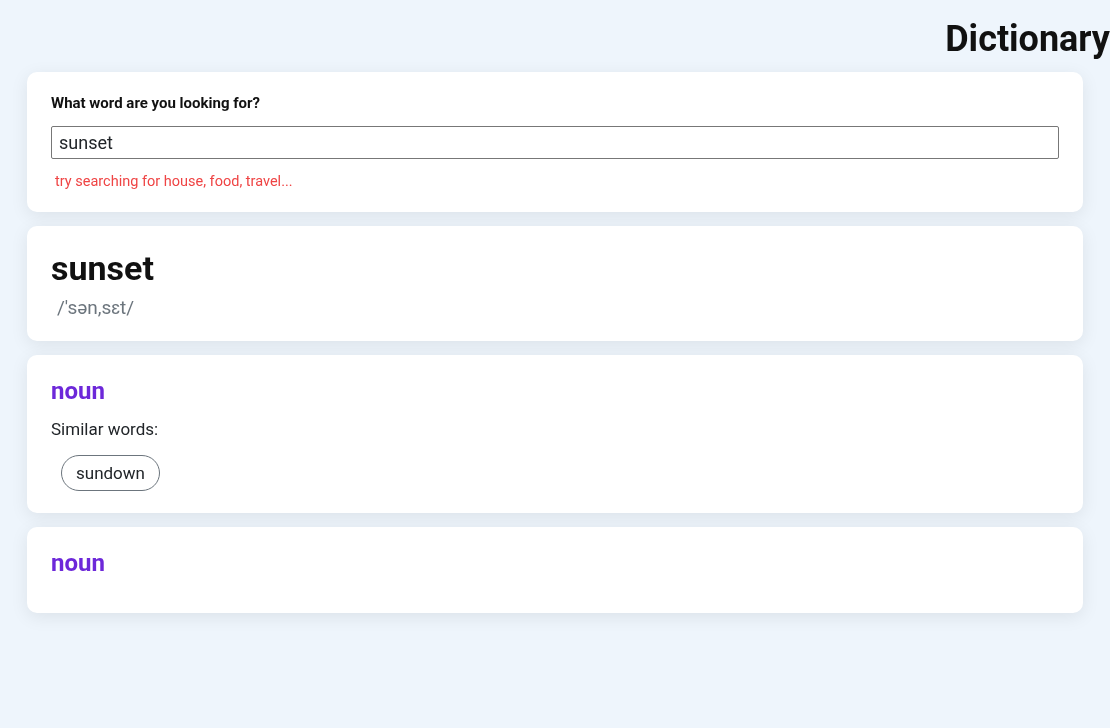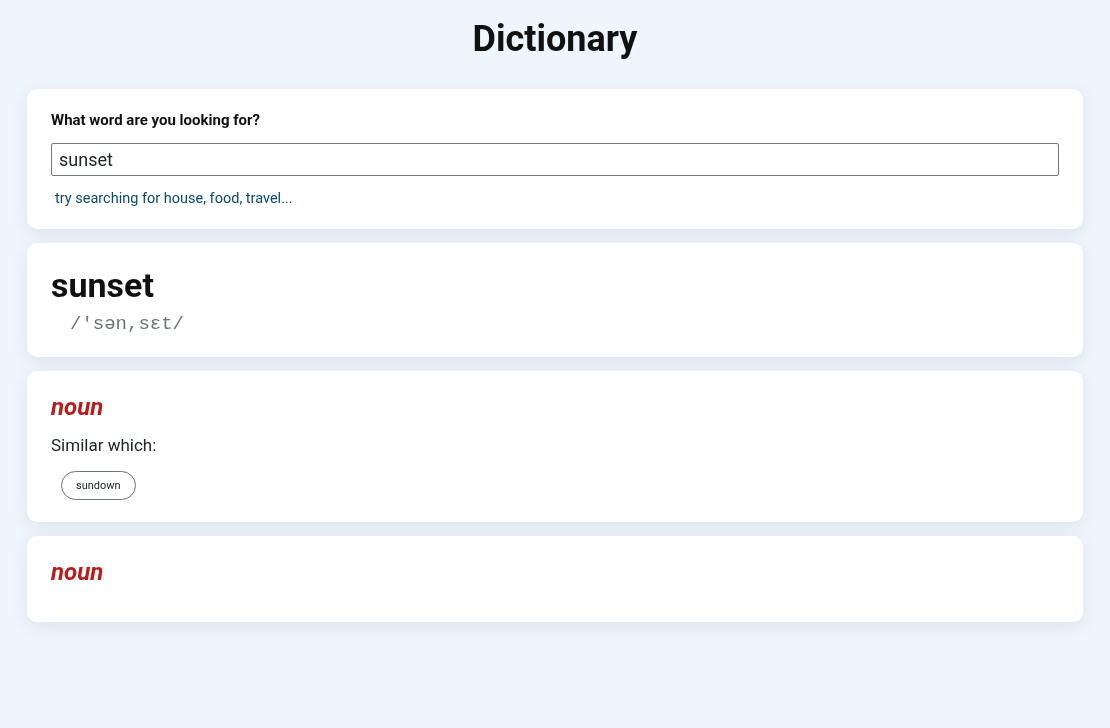--- a/index.html
+++ b/index.html
@@ -10,22 +10,22 @@
     body {
       font-family: -apple-system, BlinkMacSystemFont, "Segoe UI", Roboto, "Helvetica Neue", Arial, sans-serif;
       background-color: #eef5fc;
       width: 1110px;
       min-height: 728px;
       color: #212529;
     }
     .page-title {
       font-size: 36px;
       font-weight: 700;
-      text-align: center;
-      padding: 18px 0 29px;
+      text-align: right;
+      padding: 18px 0 12px;
       color: #111;
     }
     .card {
       background: #fff;
       border-radius: 10px;
       margin: 0 27px 14px;
       padding: 22px 24px;
       box-shadow: 0 4px 18px rgba(0,0,0,0.08);
     }
     .search-label {
@@ -38,42 +38,40 @@
       width: 100%;
       font-size: 18px;
       padding: 5px 7px;
       border: 1px solid #777;
       border-radius: 2px;
       color: #212529;
       font-family: inherit;
     }
     .search-hint {
       font-size: 14.5px;
-      color: #0c4a6e;
+      color: #ef4444;
       margin-top: 14px;
       margin-left: 4px;
     }
     .word-title {
       font-size: 34px;
       font-weight: 700;
       color: #111;
       margin-bottom: 8px;
     }
     .phonetic {
       font-size: 19px;
       color: #6c757d;
-      margin-left: 19px;
-      font-family: Liberation Mono, monospace;
+      margin-left: 6px;
     }
     .part-of-speech {
       font-size: 24px;
       font-weight: 700;
-      font-style: italic;
       margin-bottom: 14px;
-      color: #b91c1c;
+      color: #6d28d9;
     }
     .definition {
       font-size: 17px;
       color: #212529;
       margin-bottom: 22px;
     }
     .similar-label {
       font-size: 17px;
       color: #212529;
       margin-bottom: 16px;
@@ -81,21 +79,21 @@
     .similar-list {
       display: flex;
       flex-wrap: wrap;
       gap: 10px;
       margin-left: 10px;
     }
     .similar-word {
       border: 1px solid #6c757d;
       border-radius: 999px;
       padding: 7px 14px;
-      font-size: 11px;
+      font-size: 17px;
       color: #212529;
       background: #fff;
     }
   </style>
 </head>
 <body>
 
 <h1 class="page-title">Dictionary</h1>
 
 <div class="card">
@@ -104,21 +102,21 @@
   <div class="search-hint">try searching for house, food, travel...</div>
 </div>
 
 <div class="card">
   <div class="word-title">sunset</div>
   <div class="phonetic">/'sən,sɛt/</div>
 </div>
 
 <div class="card">
   <div class="part-of-speech">noun</div>
-  <div class="similar-label">Similar which:</div>
+  <div class="similar-label">Similar words:</div>
   <div class="similar-list">
     <span class="similar-word">sundown</span>
   </div>
 </div>
 
 <div class="card">
   <div class="part-of-speech">noun</div>
 </div>
 
 </body></html>

